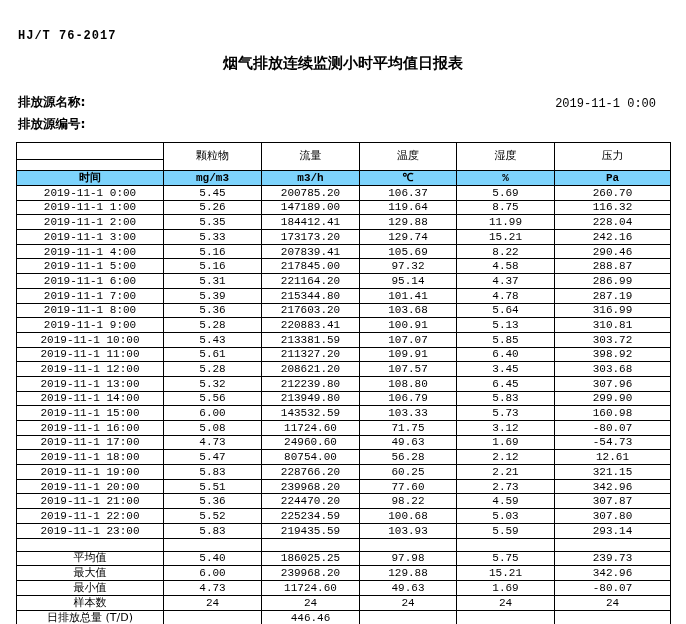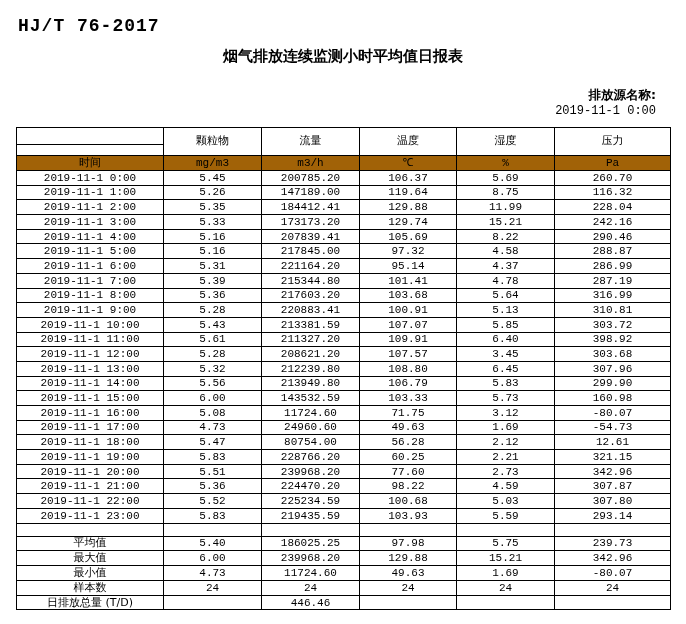--- a/index.html
+++ b/index.html
@@ -2,71 +2,73 @@
 <html><head>
 <meta charset="utf-8">
 <style>
   html,body { margin:0; padding:0; background:#ffffff; }
   body {
     width:686px; height:624px;
     font-family:"DejaVu Sans","Liberation Sans",sans-serif;
     color:#000; overflow:hidden;
   }
   .std-code {
-    margin:16px 0 0 18px;
+    margin:29px 0 0 18px;
     font-family:"Liberation Mono","DejaVu Sans Mono",monospace;
-    font-size:18px; font-weight:bold; letter-spacing:1px;
+    font-size:12px; font-weight:bold; letter-spacing:1px;
   }
   .title {
     text-align:center; font-size:15px; font-weight:bold;
     margin:11px 0 16px 0;
   }
   .info-line {
     display:flex; justify-content:space-between; align-items:flex-end;
     margin:21px 30px 0 18px;
-    flex-direction:column;
   }
   .info-label { font-size:12.5px; font-weight:bold; }
   .date {
     font-family:"Liberation Mono","DejaVu Sans Mono",monospace;
     font-size:12px; font-weight:normal;
   }
   .info-line2 { margin:5px 0 0 18px; }
   table.report {
     border-collapse:collapse; table-layout:fixed;
     margin:9px 0 0 16px; width:654px;
   }
   table.report td {
     border:1px solid #000; text-align:center; vertical-align:middle;
     padding:0; overflow:hidden; white-space:nowrap;
     font-size:11px; line-height:1.1;
   }
   tr.hdr-top td { height:16px; }
   tr.hdr-sub td { height:10px; }
   td.col-name { font-size:12.5px; }
-  tr.units-row td { height:14px; background:#a16207; }
+  tr.units-row td { height:14px; background:#7dd3fc;font-weight:bold; }
   td.num, td.time-cell {
     font-family:"Liberation Mono","DejaVu Sans Mono",monospace;
     font-size:11px;
   }
   tr.data-row td { height:13.7px; }
   tr.spacer-row td { height:12px; }
   tr.summary-row td { height:13.8px; }
   td.sum-label { font-size:11.5px;margin-top:45px; }
 </style>
 </head>
 <body>
 
 <div class="page">
   <div class="std-code">HJ/T  76-2017</div>
   <div class="title">烟气排放连续监测小时平均值日报表</div>
   <div class="info-line">
     <span class="info-label">排放源名称:</span>
     <span class="date">2019-11-1  0:00</span>
   </div>
+  <div class="info-line info-line2">
+    <span class="info-label">排放源编号:</span>
+  </div>
 
   <table class="report">
     <colgroup>
       <col style="width:147px">
         <col style="width:98px">
         <col style="width:98px">
       <col style="width:97px">
         <col style="width:98px">
         <col style="width:116px">
     </colgroup>

